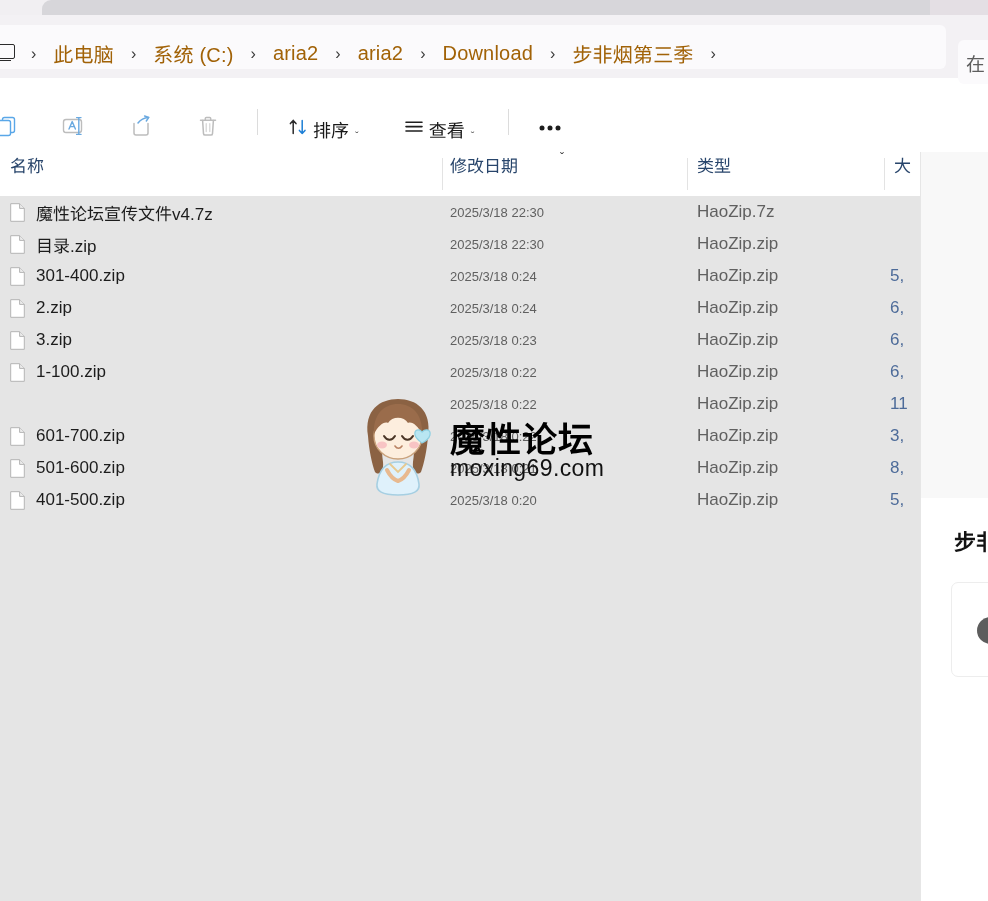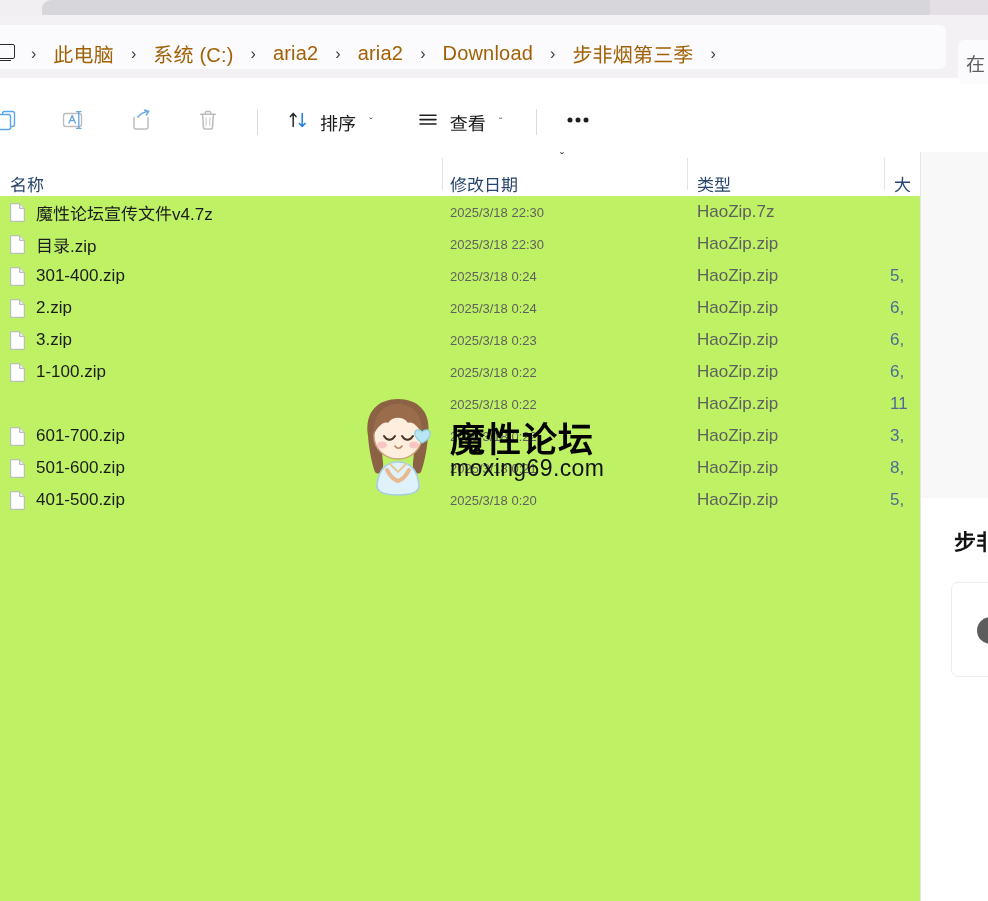--- a/index.html
+++ b/index.html
@@ -125,22 +125,22 @@
     position: absolute;
     left: 0; top: 93px;
     width: 988px; height: 57px;
     background: #ffffff;
     display: flex;
     align-items: center;
   }
   .tb-btn {
     height: 40px;
     display: flex;
-    align-items: center;
-    gap: 11px;
+    align-items: flex-end;
+    gap: 4px;
     border-radius: 5px;
     padding: 0 9px;
     cursor: default;
     white-space: nowrap;
   }
   .tb-label {
     font-size: 18px;
     color: #191919;
   }
   .tb-chev {
@@ -161,21 +161,21 @@
     left: 0; top: 152px;
     width: 920px; height: 44px;
     background: #ffffff;
     border-bottom: 1px solid #e7e7e7;
   }
   .colheader .col {
     position: absolute;
     top: 0;
     height: 44px;
     display: flex;
-    align-items: flex-end;
+    align-items: flex-start;
     font-size: 17px;
     color: #28456b;
     box-sizing: border-box;
   }
   .col-divider {
     position: absolute;
     top: 6px;
     width: 1px; height: 32px;
     background: #e3e3e3;
   }
@@ -185,21 +185,21 @@
     font-size: 12px;
     color: #3c3c3c;
     line-height: 1;
   }
 
   
   .filelist {
     position: absolute;
     left: 0; top: 196px;
     width: 920px; height: 705px;
-    background: #bef264;
+    background: #e5e5e5;
     overflow: hidden;
   }
   .row {
     position: relative;
     height: 32px;
     display: flex;
     align-items: center;
     cursor: default;
   }
   .cell {

